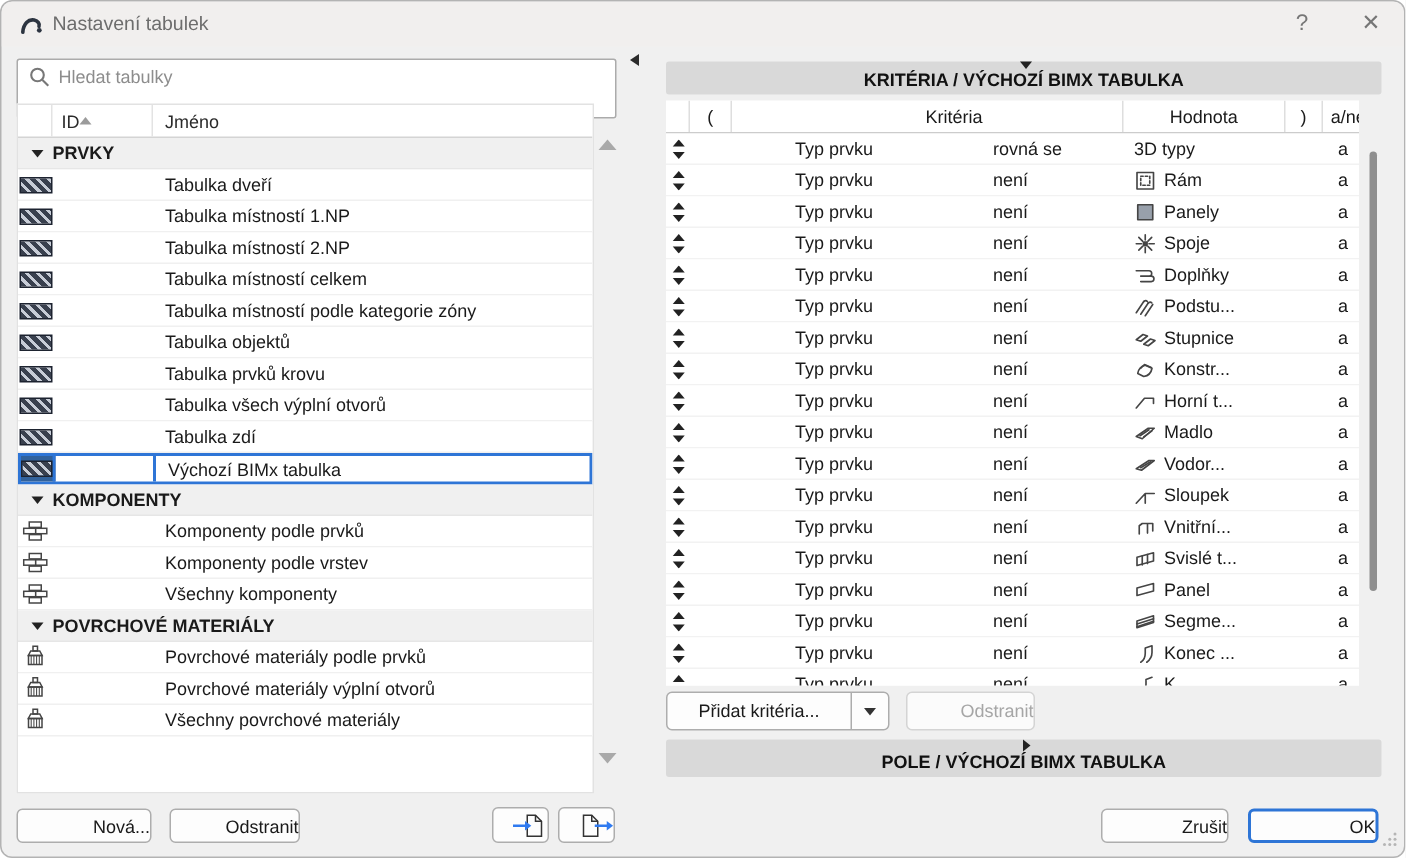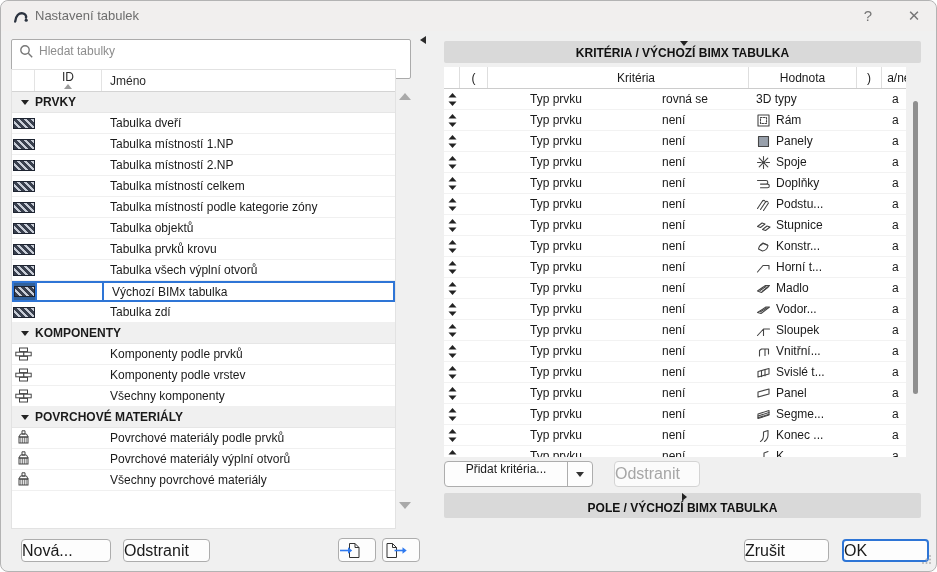--- a/index.html
+++ b/index.html
@@ -28,21 +28,21 @@
 
   
   .llist { position: absolute; left: 10px; top: 68px; width: 385px; height: 460px; background: #fff;
            border: 1px solid #e2e2e2; overflow: hidden; }
   .lheader { display: flex; height: 22px; border-bottom: 1px solid #d4d4d4; align-items: stretch;
              background: #fff; color: #2b2b2b; }
   .lheader .hcell { display: flex; align-items: center; border-right: 1px solid #e3e3e3; }
   .l-icon { width: 23px; flex: none; display: flex; align-items: center; justify-content: center; height: 100%; }
   .l-id { width: 67px; flex: none; }
   .l-name { flex: 1; padding-left: 8px; }
-  .lheader .l-id { justify-content: flex-start; padding: 0 6px; flex-direction: column; }
+  .lheader .l-id { justify-content: flex-start; padding: 0 6px; }
   .lheader .l-name { align-items: center; display: flex; border-right: none; }
   .lsection { display: flex; align-items: center; height: 21px; background: #f0f0f0;
               border-bottom: 1px solid #e6e6e6; font-weight: bold; }
   .lsection .caret-down { margin: 0 6px 0 9px; }
   .lrow { display: flex; align-items: center; height: 21px; background: #fff; border-bottom: 1px solid #f0f0f0; }
   .lrow.selected { border: 2px solid #2e75d6; }
   .lrow.selected .l-icon { background: #31619b; border-right: 2px solid #2e75d6; }
   .lrow.selected .l-id { height: 100%; border-right: 2px solid #2e75d6; }
   .icon-schedule { width: 22px; height: 11px; border: 1px solid #1d2330;
                    background: repeating-linear-gradient(45deg, #39404e 0 3px, #c8cdd7 3px 5px); }
@@ -81,27 +81,27 @@
   .c-cname { width: 138px; padding-left: 6px; }
   .c-cop   { flex: 1; }
   .c-val   { width: 108px; flex: none; display: flex; align-items: center; gap: 5px; padding-left: 7px; }
   .c-close { width: 25px; flex: none; text-align: center; }
   .c-logic { width: 48px; flex: none; padding-left: 10px; }
   .vscroll { position: absolute; left: 912px; top: 100px; width: 5px; height: 293px; background: #8f8f8f;
              border-radius: 3px; }
 
   
   .btn { position: absolute; background: #fdfdfd; border: 1px solid #adadad; border-radius: 4px;
-         font-size: 16px; display: flex; align-items: center; justify-content: flex-start; color: #1a1a1a;
-         cursor: default; margin-left: 10px; }
+         font-size: 12px; display: flex; align-items: center; justify-content: flex-end; color: #1a1a1a;
+         cursor: default; }
   .btn.disabled { color: #a6a6a6; border-color: #d4d4d4; background: #fbfbfb; }
   .btn.primary { border: 2px solid #2e75d6; }
   .split-btn { position: absolute; left: 443px; top: 460px; width: 149px; height: 26px; background: #fdfdfd;
                border: 1px solid #adadad; border-radius: 4px; display: flex; }
-  .split-main { flex: 1; display: flex; align-items: flex-start; justify-content: center; }
+  .split-main { flex: 1; display: flex; align-items: center; justify-content: center; }
   .split-arrow { width: 25px; border-left: 1px solid #adadad; display: flex; align-items: center;
                  justify-content: center; }
   #btn-remove-criteria { left: 603px; top: 460px; width: 86px; height: 26px; }
   #btn-new { left: 10px; top: 538px; width: 90px; height: 23px; }
   #btn-delete { left: 112px; top: 538px; width: 87px; height: 23px; }
   #btn-import { left: 327px; top: 537px; width: 38px; height: 24px; }
   #btn-export { left: 371px; top: 537px; width: 38px; height: 24px; }
   #btn-cancel { left: 733px; top: 538px; width: 85px; height: 23px; }
   #btn-ok { left: 831px; top: 538px; width: 87px; height: 23px; }
   .grip { position: absolute; right: 4px; bottom: 3px; }
@@ -196,33 +196,33 @@
           <span class="l-id"></span>
           <span class="l-name">Tabulka prvků krovu</span>
         </div>
         <div class="lrow">
           <span class="l-icon">
             <span class="icon-schedule"></span>
           </span>
           <span class="l-id"></span>
           <span class="l-name">Tabulka všech výplní otvorů</span>
         </div>
+        <div class="lrow">
+          <span class="l-icon">
+            <span class="icon-schedule"></span>
+          </span>
+          <span class="l-id"></span>
+          <span class="l-name">Tabulka zdí</span>
+        </div>
         <div class="lrow selected">
           <span class="l-icon">
             <span class="icon-schedule"></span>
           </span>
           <span class="l-id"></span>
           <span class="l-name">Výchozí BIMx tabulka</span>
-        </div>
-        <div class="lrow">
-          <span class="l-icon">
-            <span class="icon-schedule"></span>
-          </span>
-          <span class="l-id"></span>
-          <span class="l-name">Tabulka zdí</span>
         </div>
         <div class="lsection">
           <span class="caret-down"></span>
           <span>KOMPONENTY</span>
         </div>
         <div class="lrow">
           <span class="l-icon">
             <svg width="17" height="14" viewBox="0 0 17 14" fill="#fff" stroke="#454545">
               <rect x="4.5" y="1" width="8" height="3.6"></rect>
               <rect x="0.8" y="5.2" width="8" height="3.6"></rect>

